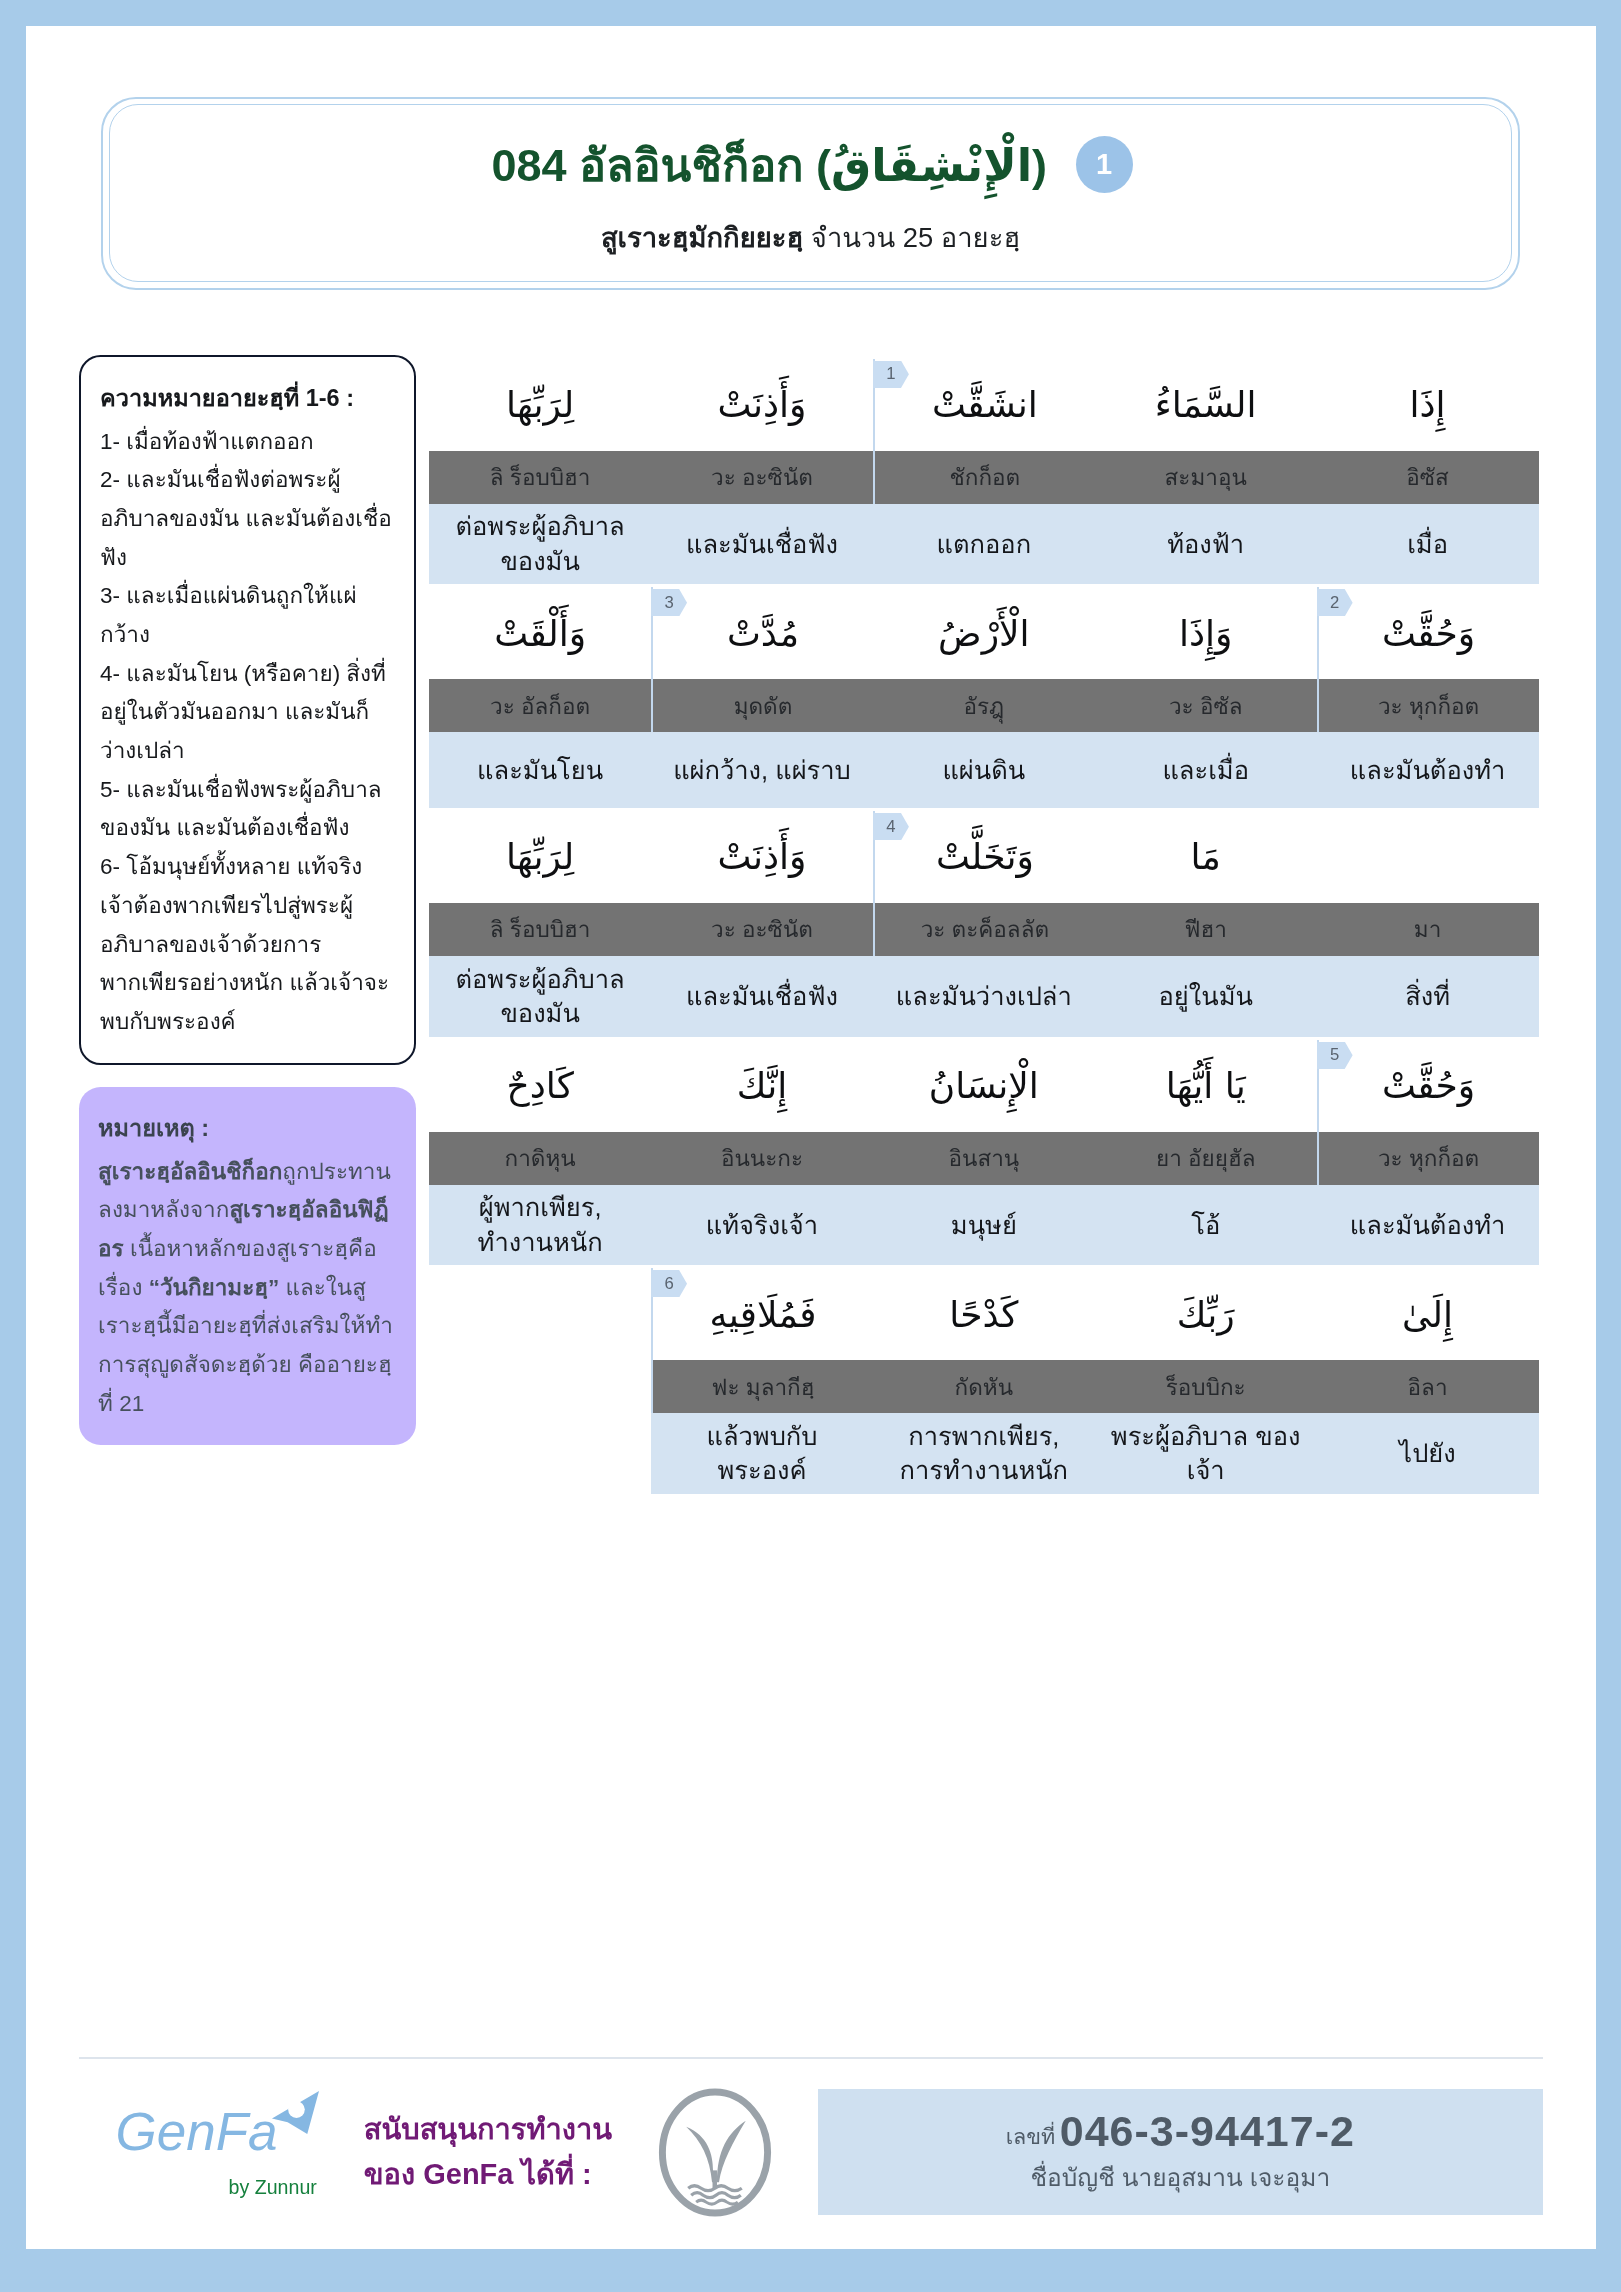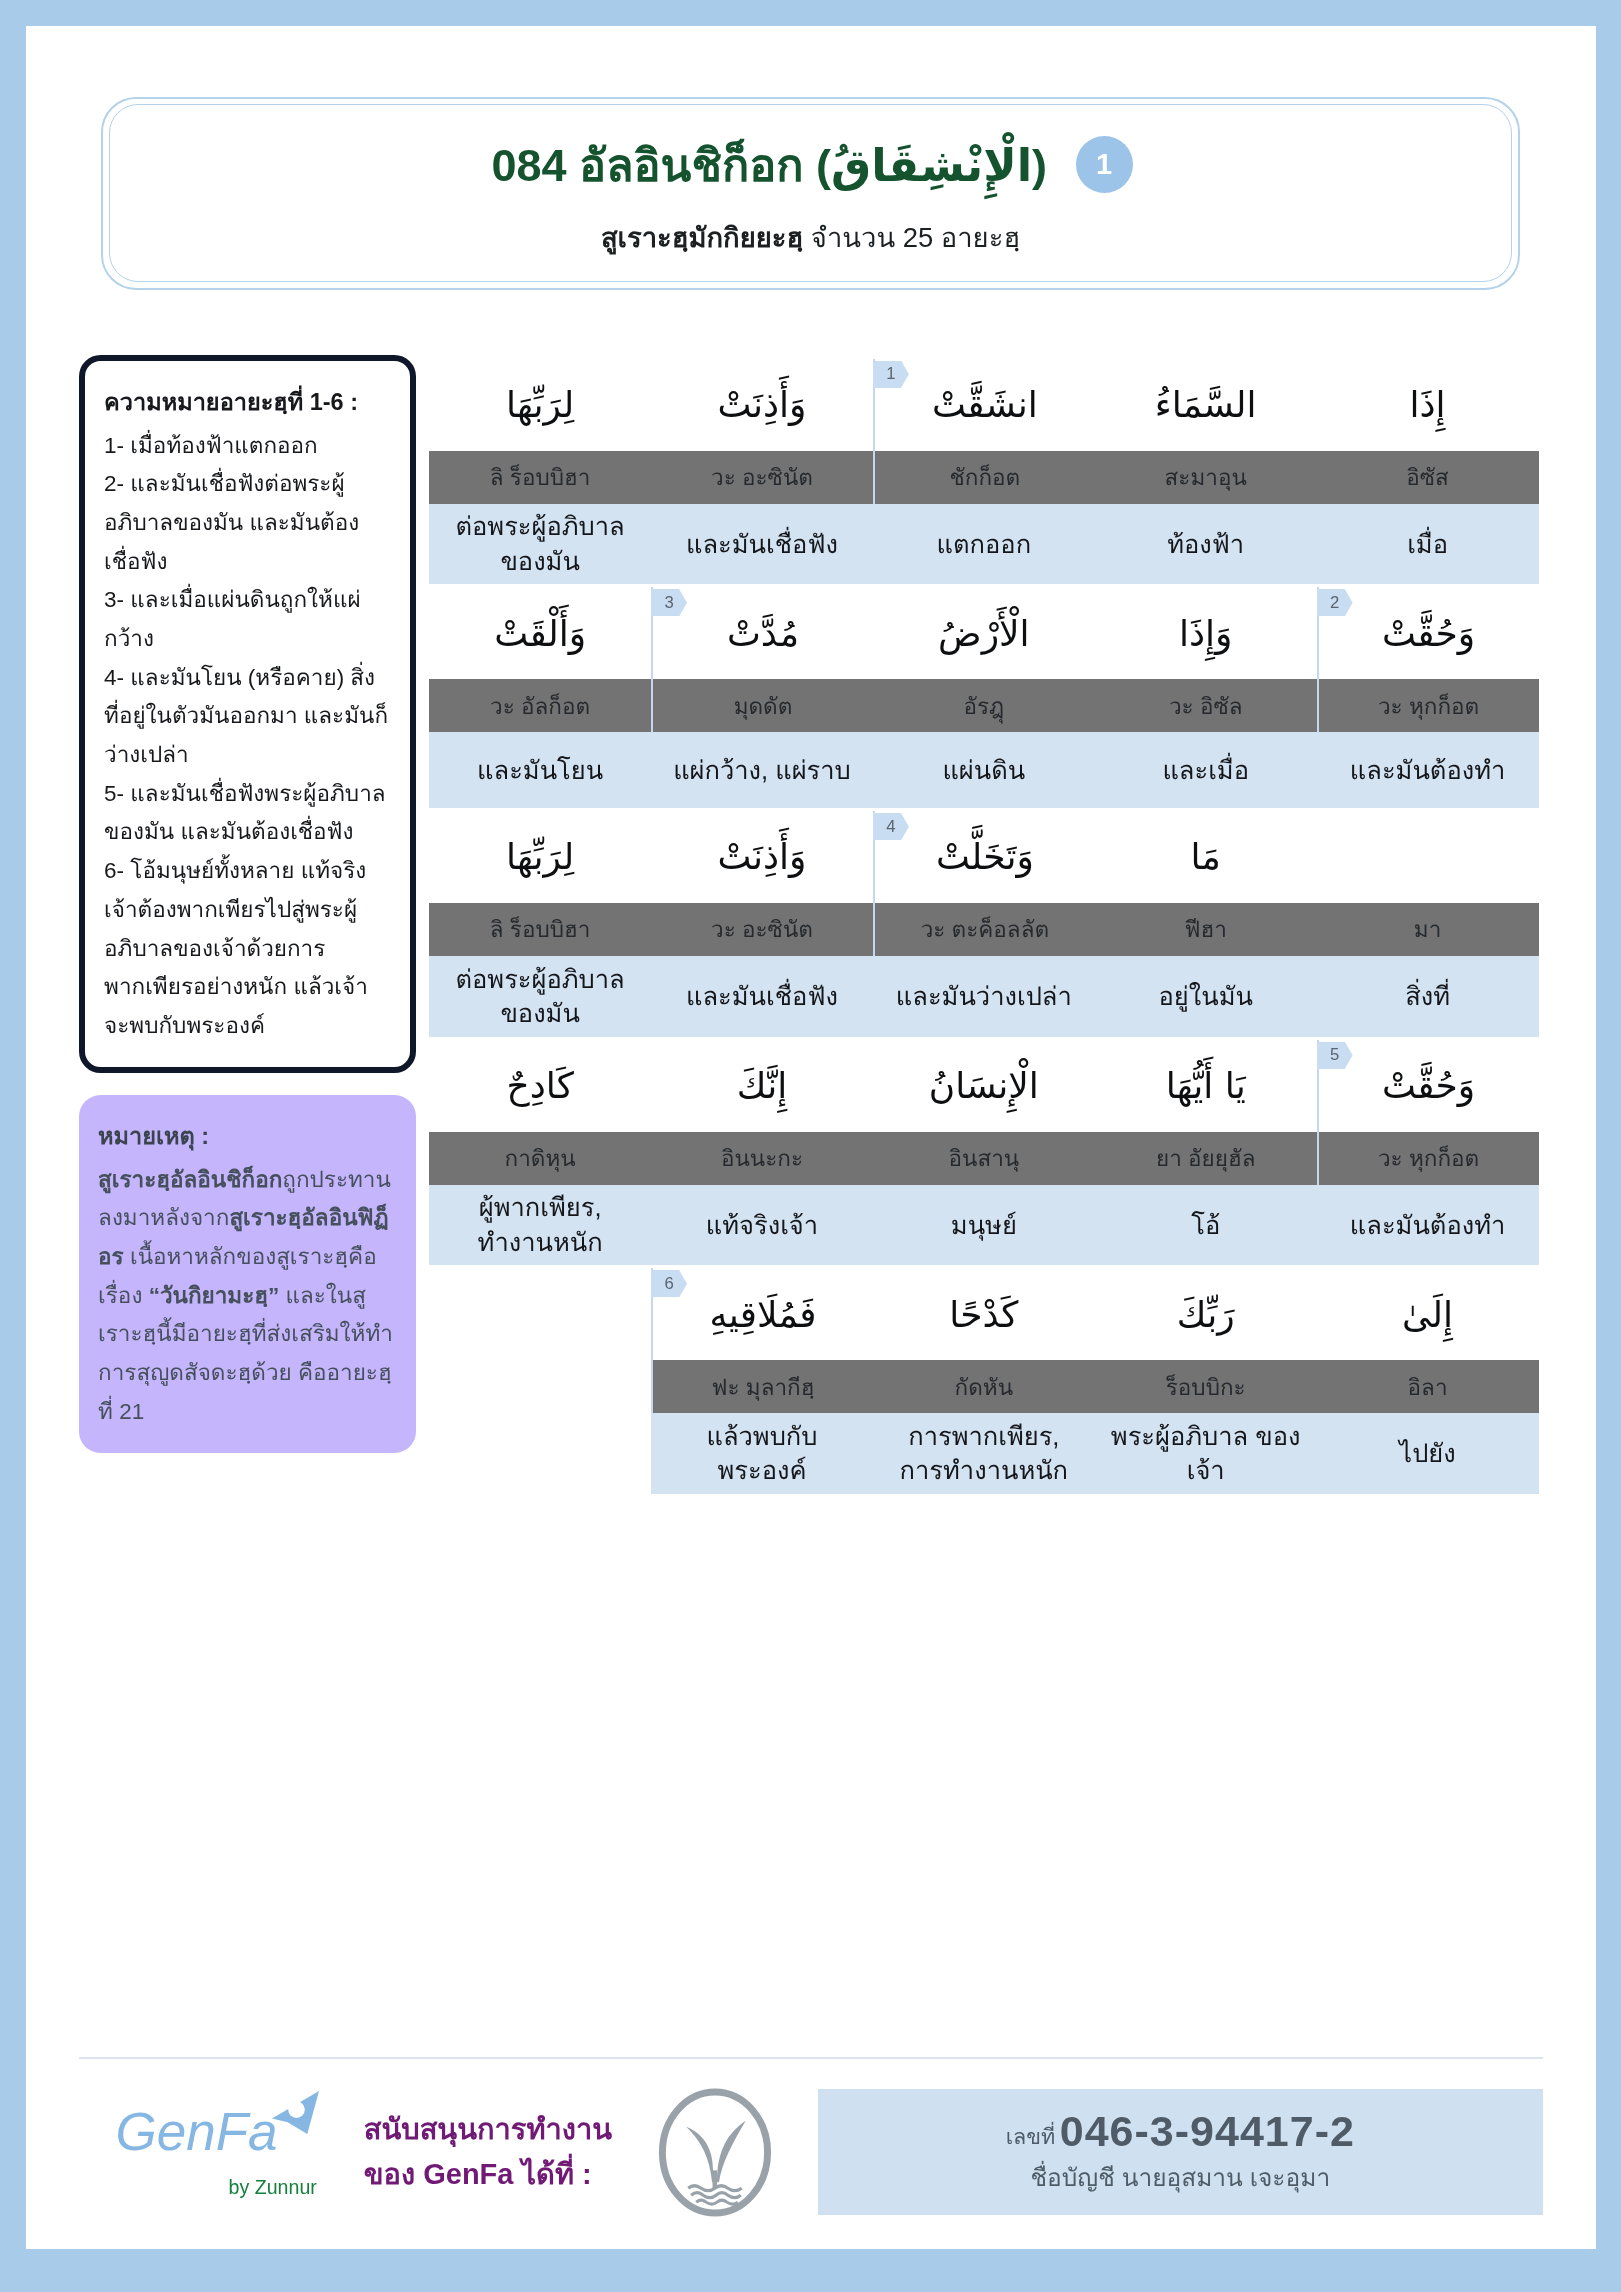--- a/index.html
+++ b/index.html
@@ -31,21 +31,21 @@
     width:57px; height:57px; border-radius:50%; background:#9cc3e8; color:#fff;
     font-size:29px; font-weight:bold; display:flex; align-items:center; justify-content:center;
   }
   .subtitle { text-align:center; font-size:27.4px; margin-top:11.8px; color:#1d2023; }
   .subtitle .b { font-weight:bold; }
 
   
   .content { display:flex; gap:13.7px; padding:0 57px 0 53px; margin-top:65px; }
   .sidebar { width:337px; flex:none; }
   .meanings-box {
-    border:6px solid #0f172a; border-radius:21.6px; padding:21.6px 19.6px;
+    border:2px solid #0f172a; border-radius:21.6px; padding:21.6px 19.6px;
     font-size:22.5px; line-height:1.72; color:#17191c; width:100%;
   }
   .box-title { font-weight:bold; font-size:23.5px; margin-bottom:3.9px; }
   .note-box {
     margin-top:21.6px; background:#c4b5fd; border-radius:21.6px; padding:21.6px 19.6px;
     font-size:22.5px; line-height:1.72; color:#46505c; width:100%;
   }
   .note-box .box-title { color:#3a434e; }
   .note-text { margin:0; }
   .b { font-weight:bold; }

